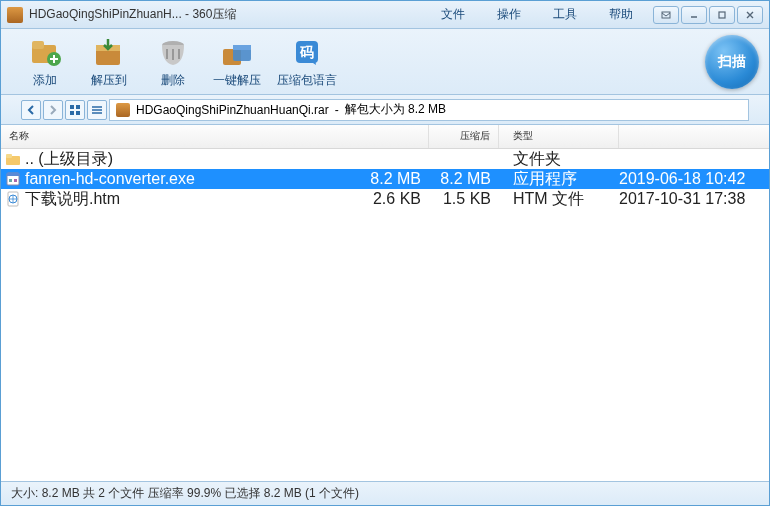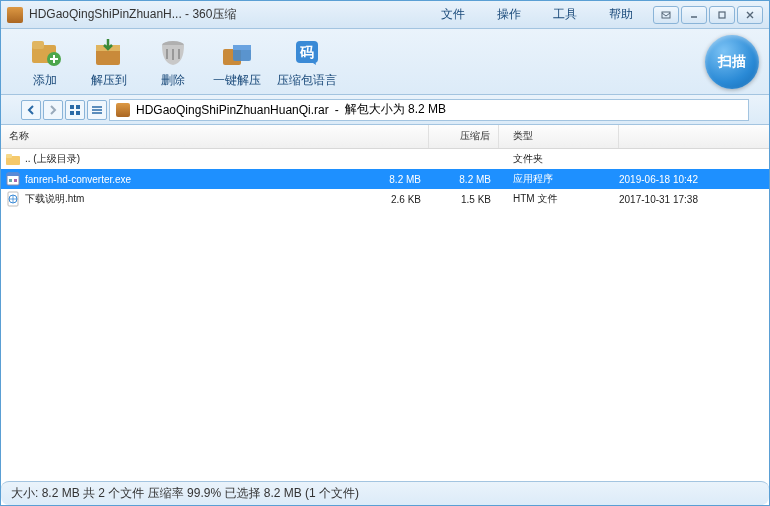--- a/index.html
+++ b/index.html
@@ -25,36 +25,36 @@
 .pathbar .pathbox .ficon { width: 14px; height: 14px; background: linear-gradient(#d94,#a62); border-radius: 2px; }
 
 .headers { height: 24px; background: linear-gradient(#fdfdfd,#f0f0f0); border-bottom: 1px solid #d8d8d8; display: flex; font-size: 10px; color: #333; }
 .headers > div { padding: 4px 8px; border-right: 1px solid #e0e0e0; }
 .col-name { flex: 1; }
 .col-before { width: 70px; text-align: right; }
 .col-after { width: 70px; text-align: right; }
 .col-type { width: 120px; padding-left: 14px !important; }
 .col-date { width: 150px; margin-top: 24px; }
 
-.filelist { height: 310px; background: #fff; overflow: auto; font-size: 10px; position: relative; }
+.filelist { height: 310px; background: #fff; overflow: auto; font-size: 16px; position: relative; }
 .row { height: 20px; display: flex; align-items: center; color: #222; }
 .row .rn { flex: 1; display: flex; align-items: center; gap: 4px; padding-left: 4px; }
 .row .rn .ri { width: 16px; height: 16px; display: inline-flex; align-items: center; justify-content: center; }
 .row .rb { width: 70px; text-align: right; padding-right: 8px; }
 .row .ra { width: 70px; text-align: right; padding-right: 8px; }
 .row .rt { width: 120px; padding-left: 14px; }
 .row .rd { width: 150px; }
 .row.selected { background: #1e90ff; color: #fff; }
 
 .watermark { position: absolute; top: 28px; left: 12px; pointer-events: none; opacity: 0.85; display: flex; align-items: center; gap: 4px; }
 .watermark .logo-circ { width: 44px; height: 44px; border-radius: 50%; background: conic-gradient(#f7a13c 0 90deg,#3aa5e0 90deg 210deg,#f7d23c 210deg 360deg); display:flex; align-items:center; justify-content:center; font-size:10px; color:#fff; }
 .watermark .logo-text { font-size: 22px; font-weight: bold; color: #2a8ad6; text-shadow: 0 0 4px #fff; }
 .watermark .logo-url { position:absolute; top:30px; left:30px; font-size:13px; color:#3a8a3a; font-weight:bold; }
 
-.statusbar { position: absolute; bottom: 0; left: 0; right: 0; height: 24px; background: linear-gradient(#eaf3fb,#dcebf8); border-top: 1px solid #a3c4e0; display: flex; align-items: center; padding: 0 10px; font-size: 12px; color: #333; border-radius: 8px; }
+.statusbar { position: absolute; bottom: 0; left: 0; right: 0; height: 24px; background: linear-gradient(#eaf3fb,#dcebf8); border-top: 1px solid #a3c4e0; display: flex; align-items: center; padding: 0 10px; font-size: 12px; color: #333; }
 
 .folder-ico svg, .exe-ico svg, .htm-ico svg { width: 16px; height: 16px; }
 </style>
 </head>
 <body>
 
 <div class="titlebar">
   <div class="app-icon"></div>
   <div class="title">HDGaoQingShiPinZhuanH... - 360压缩</div>
   <div class="menu">

